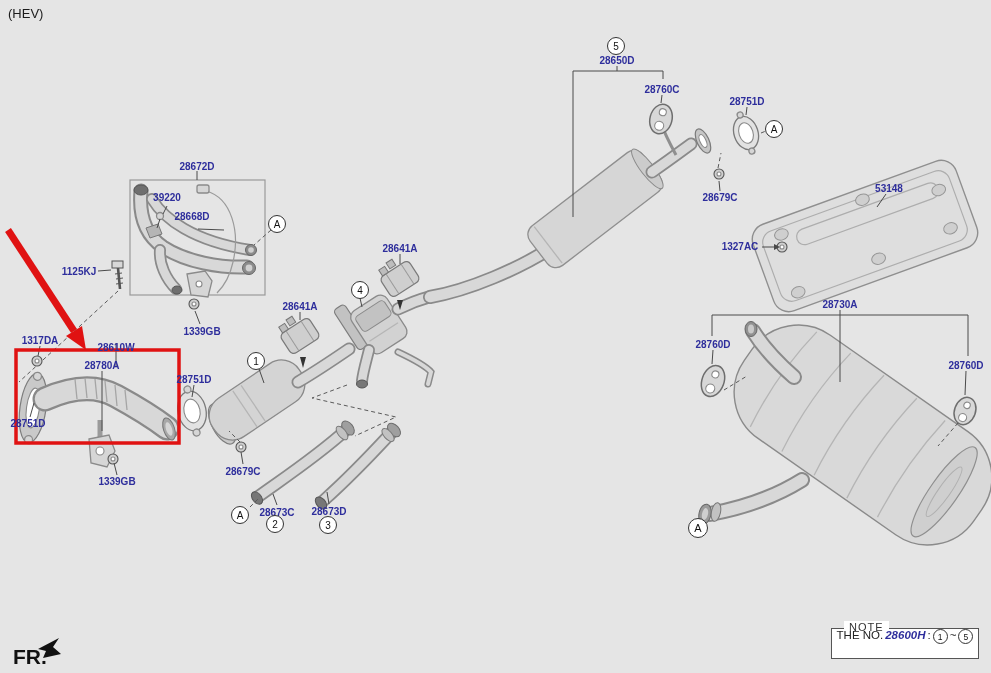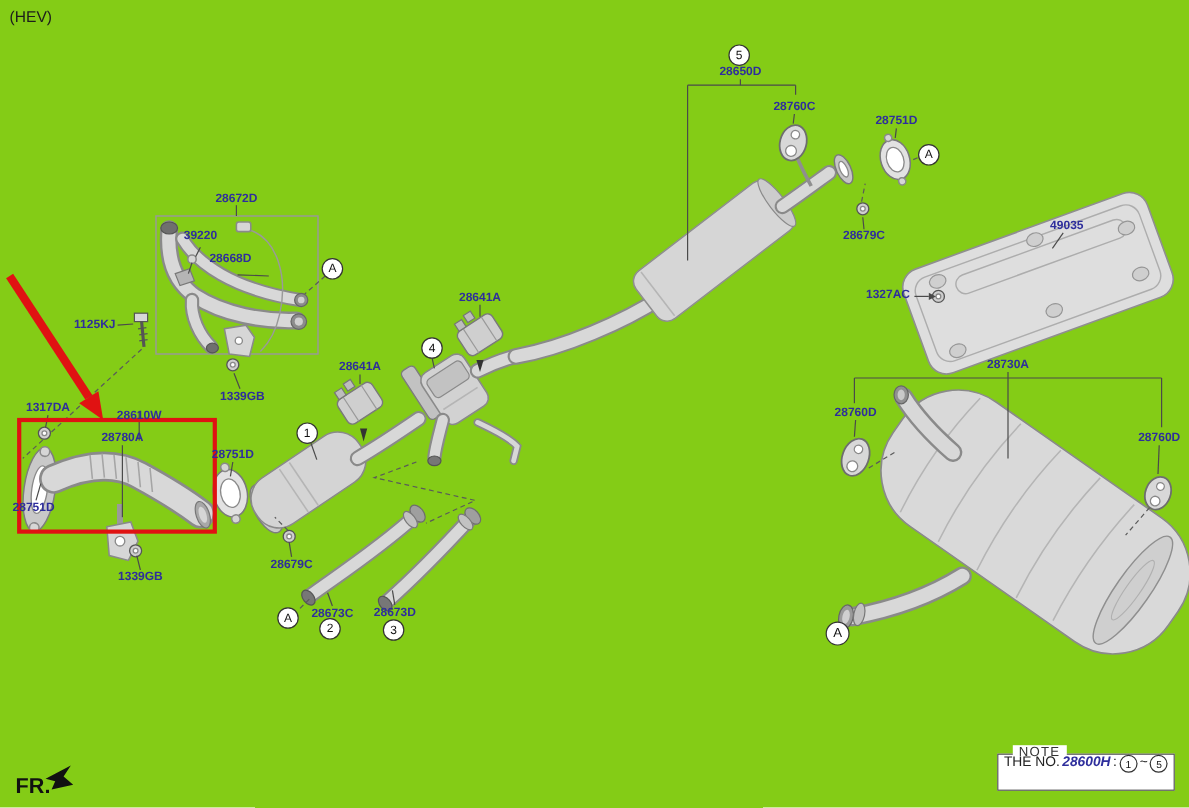--- a/index.html
+++ b/index.html
@@ -1,16 +1,16 @@
 <!DOCTYPE html>
 <html><head>
 <meta charset="utf-8">
 <style>
   html,body{margin:0;padding:0;background:#fff;}
-  .stage{position:relative;width:991px;height:673px;background:#84cc16;overflow:hidden;
+  .stage{position:relative;width:991px;height:673px;background:#e5e5e5;overflow:hidden;
          font-family:"Liberation Sans", sans-serif;}
   .stage svg{position:absolute;left:0;top:0;}
   .plabel{position:absolute;transform:translate(-50%,-50%);color:#2e2e9c;font-size:10px;
           font-weight:700;white-space:nowrap;z-index:5;cursor:pointer;}
   .txt{position:absolute;color:#1c1c1c;white-space:nowrap;z-index:5;}
   .callout{position:absolute;transform:translate(-50%,-50%);width:16px;height:16px;border:1.3px solid #333;
            border-radius:50%;background:#fff;color:#111;font-size:10px;font-weight:400;
            display:flex;align-items:center;justify-content:center;z-index:6;}
   .notebox{position:absolute;left:831px;top:628px;width:146px;height:29px;border:1.2px solid #555;
            z-index:5;background:#fff;}
@@ -316,21 +316,21 @@
     <polygon points="86,350 66,336 82,326" fill="#e01212"></polygon>
     <rect x="16" y="350" width="163" height="93" fill="none" stroke="#e01212" stroke-width="3.5"></rect>
   </g>
 
   <g>
     <path d="M59,638 L38,649 L46,651 L43,658 L61,654 L53,647 Z" fill="#111"></path>
   </g>
 </svg>
 
 <div class="txt" style="left:8px;top:6px;font-size:13px;">(HEV)</div>
-<div class="txt" style="left:13px;top:645px;font-size:18px;font-weight:700;color:#111;">FR.</div>
+<div class="txt" style="left:13px;top:645px;font-size:21px;font-weight:700;color:#111;">FR.</div>
 
 <div class="plabel" style="left:197px;top:166px">28672D</div>
 <div class="plabel" style="left:167px;top:197px">39220</div>
 <div class="plabel" style="left:192px;top:216px">28668D</div>
 <div class="plabel" style="left:79px;top:271px">1125KJ</div>
 <div class="plabel" style="left:202px;top:331px">1339GB</div>
 <div class="plabel" style="left:40px;top:340px">1317DA</div>
 <div class="plabel" style="left:116px;top:347px">28610W</div>
 <div class="plabel" style="left:102px;top:365px">28780A</div>
 <div class="plabel" style="left:28px;top:423px">28751D</div>
@@ -338,21 +338,21 @@
 <div class="plabel" style="left:117px;top:481px">1339GB</div>
 <div class="plabel" style="left:243px;top:471px">28679C</div>
 <div class="plabel" style="left:300px;top:306px">28641A</div>
 <div class="plabel" style="left:400px;top:248px">28641A</div>
 <div class="plabel" style="left:277px;top:512px">28673C</div>
 <div class="plabel" style="left:329px;top:511px">28673D</div>
 <div class="plabel" style="left:617px;top:60px">28650D</div>
 <div class="plabel" style="left:662px;top:89px">28760C</div>
 <div class="plabel" style="left:747px;top:101px">28751D</div>
 <div class="plabel" style="left:720px;top:197px">28679C</div>
-<div class="plabel" style="left:889px;top:188px">49035</div>
+<div class="plabel" style="left:889px;top:188px">53148</div>
 <div class="plabel" style="left:740px;top:246px">1327AC</div>
 <div class="plabel" style="left:840px;top:304px">28730A</div>
 <div class="plabel" style="left:713px;top:344px">28760D</div>
 <div class="plabel" style="left:966px;top:365px">28760D</div>
 
 <div class="callout" style="left:256px;top:361px">1</div>
 <div class="callout" style="left:275px;top:524px">2</div>
 <div class="callout" style="left:328px;top:525px">3</div>
 <div class="callout" style="left:360px;top:290px">4</div>
 <div class="callout" style="left:616px;top:46px">5</div>

